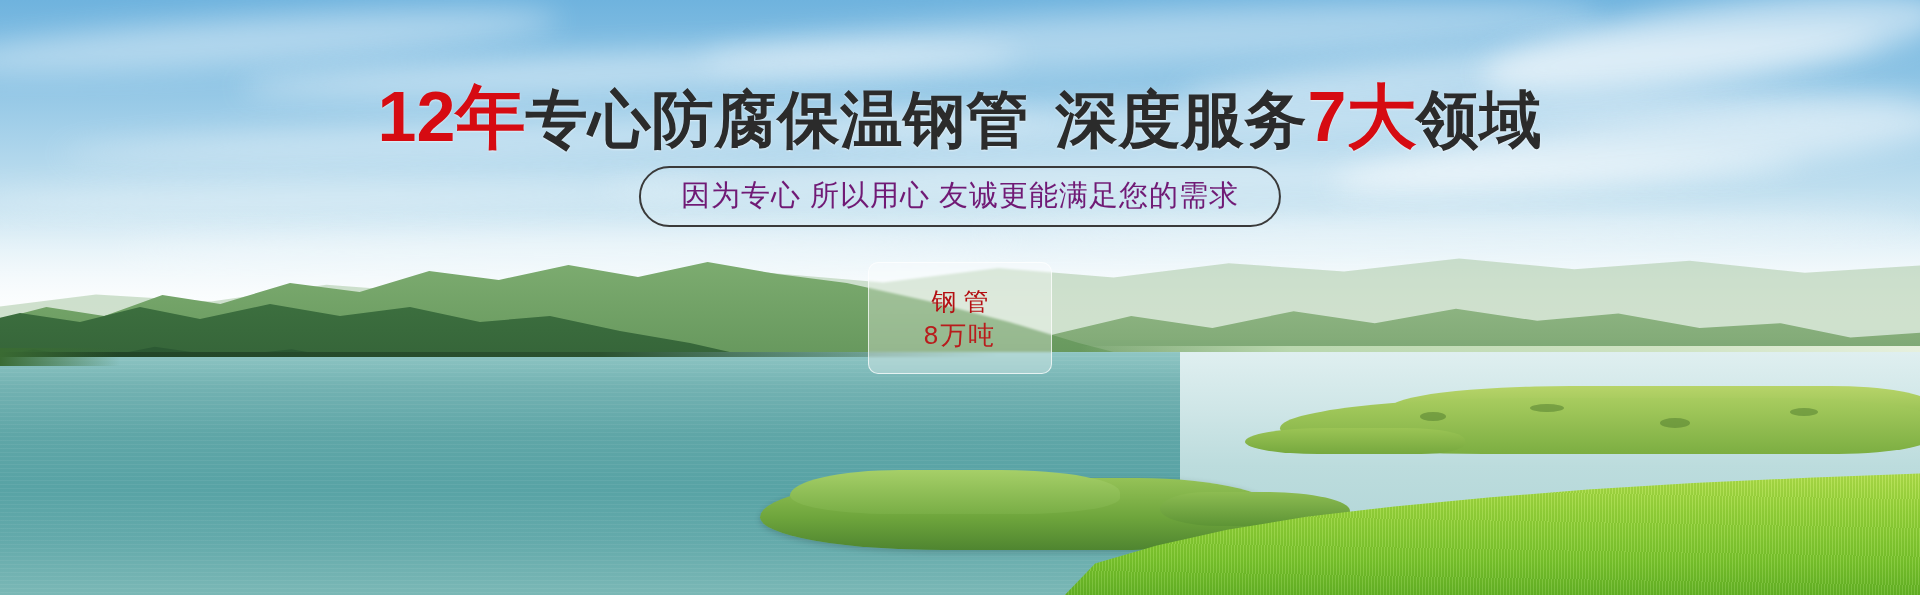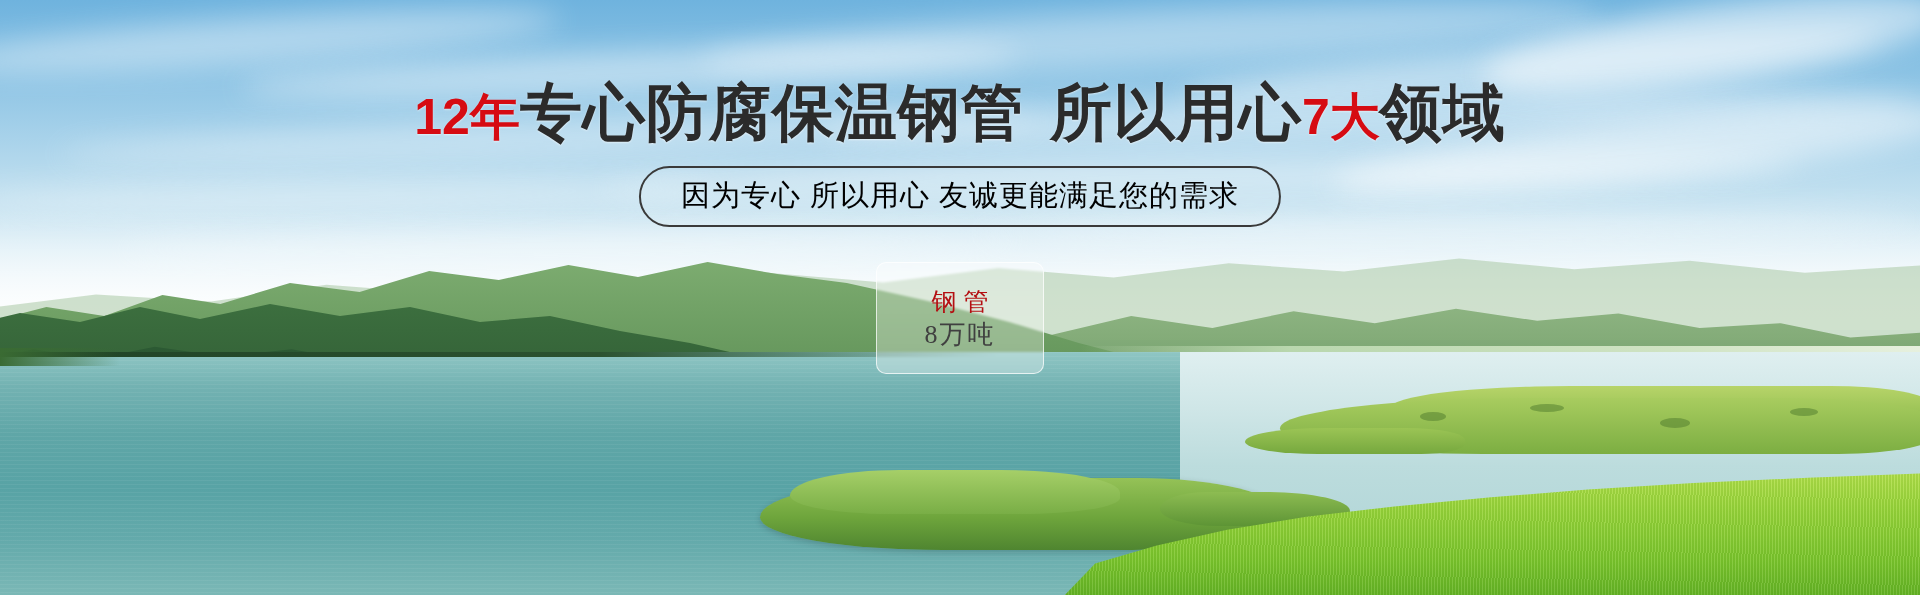--- a/index.html
+++ b/index.html
@@ -187,71 +187,70 @@
     font-size:62px;
     line-height:1;
     font-weight:bold;
     color:#2b2b2b;
     letter-spacing:1px;
     white-space:nowrap;
     text-shadow:0 1px 2px rgba(255,255,255,.55);
   }
   .headline .hl-red {
     color:#d60b12;
-    font-size:50px;
+    font-size:70px;
     letter-spacing:0;
   }
   .headline .hl-gap { display:inline-block; width:26px; }
 
   .subtitle-pill {
     position:absolute; top:166px; left:50%;
     transform:translateX(-50%);
     padding:9px 40px 12px;
     border:2px solid #3a3a3a;
     border-radius:40px;
     font-size:29px;
     line-height:1.25;
-    color:#000000;
+    color:#701a75;
     white-space:nowrap;
     letter-spacing:1px;
     background:rgba(255,255,255,0.06);
   }
 
   .stats {
     position:absolute; top:262px; left:50%;
     transform:translateX(-50%);
     display:flex;
     gap:14px;
   }
   .stat-card {
-    width:168px; height:112px;
+    width:184px; height:112px;
     border:1px solid rgba(255,255,255,.72);
     border-radius:10px;
     background:rgba(255,255,255,.30);
     display:flex;
     flex-direction:column;
     align-items:center;
     justify-content:center;
     gap:8px;
     backdrop-filter:blur(1px);
   }
   .stat-label {
     font-size:25px;
     color:#b40f12;
     letter-spacing:7px;
     text-indent:7px;
     line-height:1;
   }
   .stat-value {
     font-size:26px;
-    color:#404040;
+    color:#b91c1c;
     letter-spacing:2px;
     line-height:1;
     white-space:nowrap;
-    font-family:Liberation Serif, serif;
   }
   .stat-value sup { font-size:15px; vertical-align:super; }
 </style>
 </head>
 <body>
 
 <div id="banner">
 
   <div class="scene">
     <div class="sky"></div>
@@ -296,21 +295,21 @@
     <div class="island-main2"></div>
     <div class="island-tail"></div>
 
     <div class="grass-front"></div>
     <div class="grass-blades"></div>
   </div>
 
   <div class="content">
 
     <div class="headline">
-      <span class="hl-red">12</span><span class="hl-red">年</span><span>专心防腐保温钢管</span><span class="hl-gap"></span><span>所以用心</span><span class="hl-red">7大</span><span>领域</span>
+      <span class="hl-red">12</span><span class="hl-red">年</span><span>专心防腐保温钢管</span><span class="hl-gap"></span><span>深度服务</span><span class="hl-red">7大</span><span>领域</span>
     </div>
 
     <div class="subtitle-pill">
       <span>因为专心 所以用心 友诚更能满足您的需求</span>
     </div>
 
     <div class="stats">
 
       <div class="stat-card">
         <div class="stat-label">钢管</div>

